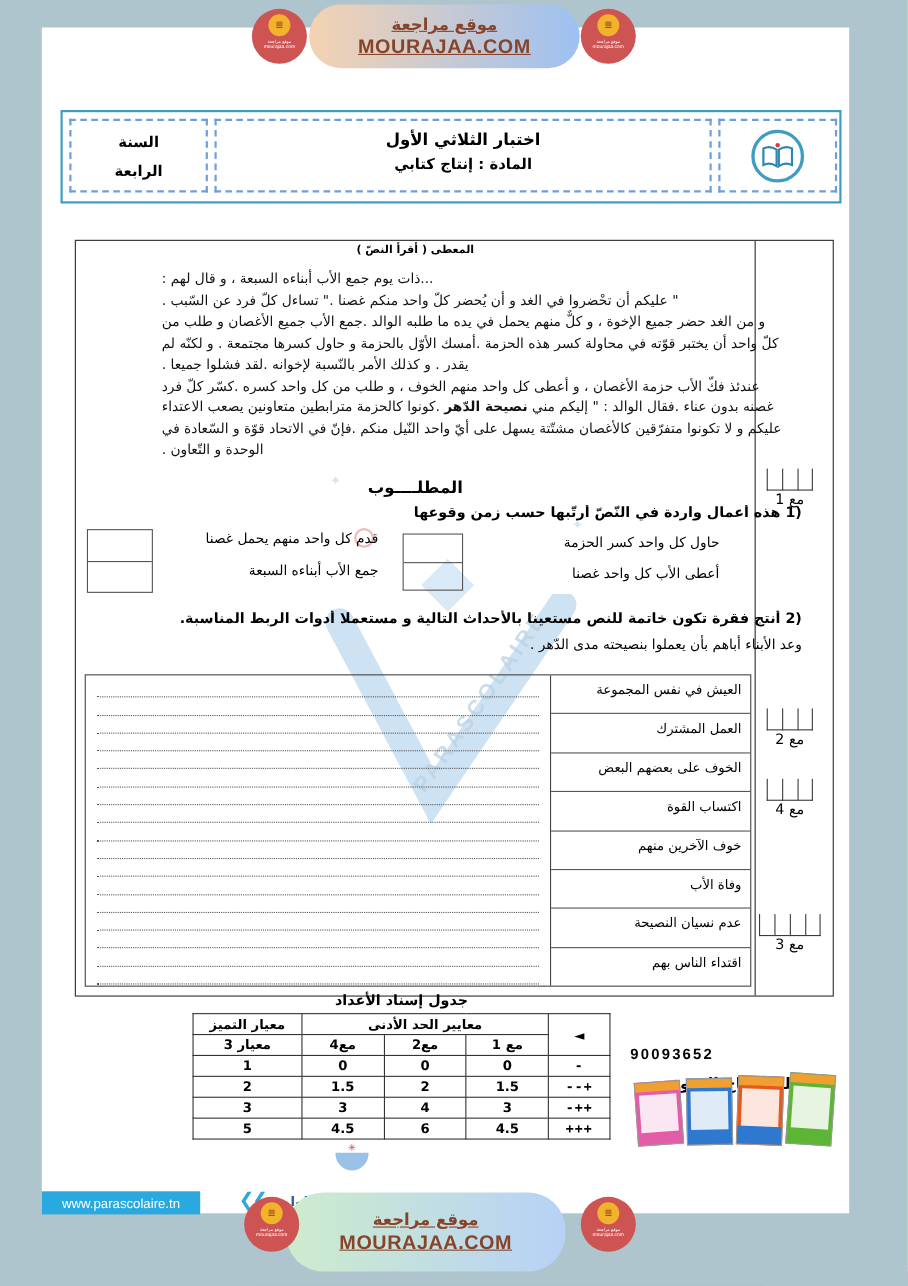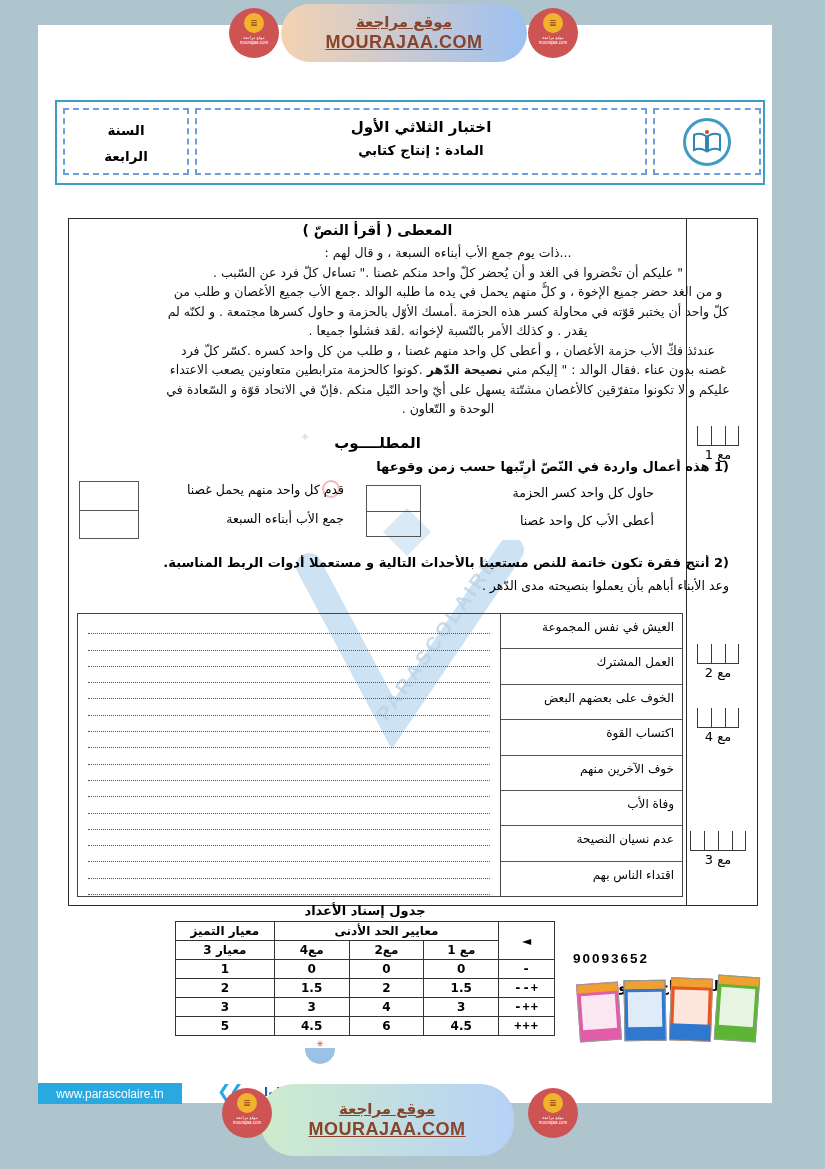--- a/index.html
+++ b/index.html
@@ -32,22 +32,22 @@
   
   .wm { position:absolute; z-index:0; pointer-events:none; }
   .wm-text { left:372px; top:712px; color:#b9d2e5; opacity:.75; font-weight:bold; font-size:20px; letter-spacing:3px; transform:rotate(-55deg); transform-origin:left top; font-family:"Liberation Sans",sans-serif; }
   .wm-cap { left:390px; top:515px; width:34px; height:34px; background:#cfe4f2; transform:rotate(45deg); opacity:.8; }
   .wm-flag { left:322px; top:480px; width:18px; height:18px; border:2px solid #f0b9b9; border-radius:50%; }
   .wm-star { color:#d5e6f3; font-size:12px; }
 
   
   .main-box { position:absolute; left:68px; top:218px; width:690px; height:688px; border:1.5px solid #2b2b2b; background:transparent; z-index:1; }
   .margin-col { position:absolute; left:617px; top:0; width:71.5px; height:100%; border-left:1.5px solid #2b2b2b; }
-  .given-title { position:absolute; top:3px; left:0; width:617px; text-align:center; font-weight:bold; font-size:14px; direction:rtl; }
-  .body-text { position:absolute; top:24px; right:8px; width:602px; direction:rtl; text-align:center; font-size:12.5px; color:#111; }
+  .given-title { position:absolute; top:3px; left:0; width:617px; text-align:center; font-weight:bold; font-size:10px; direction:rtl; }
+  .body-text { position:absolute; top:24px; right:8px; width:602px; direction:rtl; text-align:left; font-size:12.5px; color:#111; }
   .body-text .tl { line-height:19.5px; white-space:nowrap; overflow:hidden; }
   .matloub { position:absolute; top:215px; left:0; width:617px; text-align:center; font-weight:bold; font-size:15px; direction:rtl; }
   .q-line { position:absolute; right:0; width:610px; direction:rtl; text-align:right; padding-right:28px; font-weight:bold; font-size:13px; white-space:nowrap; overflow:hidden; }
   .q1-line { top:240px;text-align:right; }
   .q2-line { top:336px; }
   .q2-hint { position:absolute; top:359px; right:0; width:610px; direction:rtl; text-align:right; padding-right:28px; font-size:12.5px; }
   .order-label { position:absolute; direction:rtl; font-size:12.5px; white-space:nowrap; }
   .cellbox { position:absolute; border:1px solid #555; display:flex; flex-direction:column; background:transparent; }
   .cellbox span { flex:1; border-bottom:1px solid #555; }
   .cellbox span:last-child { border-bottom:none; }
@@ -151,21 +151,21 @@
     <div class="margin-col"></div>
 
     <div class="given-title">المعطى  ( أقرأ النصّ )</div>
 
     <div class="body-text">
       <div class="tl">...ذات يوم  جمع الأب أبناءه السبعة ، و قال لهم :</div>
       <div class="tl">" عليكم أن تحْضروا في الغد و أن يُحضر كلّ واحد منكم غصنا ." تساءل كلّ فرد عن السّبب .</div>
       <div class="tl">و من الغد حضر جميع الإخوة ، و كلٌّ منهم يحمل في يده ما طلبه الوالد .جمع الأب جميع الأغصان و طلب من</div>
       <div class="tl">كلّ واحد أن يختبر قوّته في محاولة كسر هذه الحزمة .أمسك الأوّل بالحزمة و حاول كسرها مجتمعة . و لكنّه لم</div>
       <div class="tl">يقدر . و كذلك الأمر بالنّسبة لإخوانه .لقد فشلوا جميعا .</div>
-      <div class="tl">عندئذ فكّ الأب حزمة الأغصان ، و أعطى كل واحد منهم غصنا ، و طلب من كل واحد كسره .كسّر كلّ فرد</div>
+      <div class="tl">عندئذ فكّ الأب حزمة الأغصان ، و أعطى كل واحد منهم الخوف ، و طلب من كل واحد كسره .كسّر كلّ فرد</div>
       <div class="tl"><span>غصنه بدون عناء .فقال الوالد : " إليكم مني </span><b>نصيحة الدّهر</b><span> .كونوا كالحزمة مترابطين متعاونين يصعب الاعتداء</span></div>
       <div class="tl">عليكم و لا تكونوا متفرّقين كالأغصان مشتّتة يسهل على أيّ واحد النّيل منكم .فإنّ في الاتحاد قوّة و السّعادة في</div>
       <div class="tl">الوحدة و التّعاون .</div>
     </div>
 
     <div class="matloub">المطلــــوب</div>
 
     <div class="q-line q1-line"><span dir="ltr">1)</span> <span>هذه أعمال واردة في النّصّ أرتّبها حسب زمن وقوعها</span></div>
 
     <div class="order-label" style="top:266px; right:103px;">حاول كل واحد كسر الحزمة</div>

